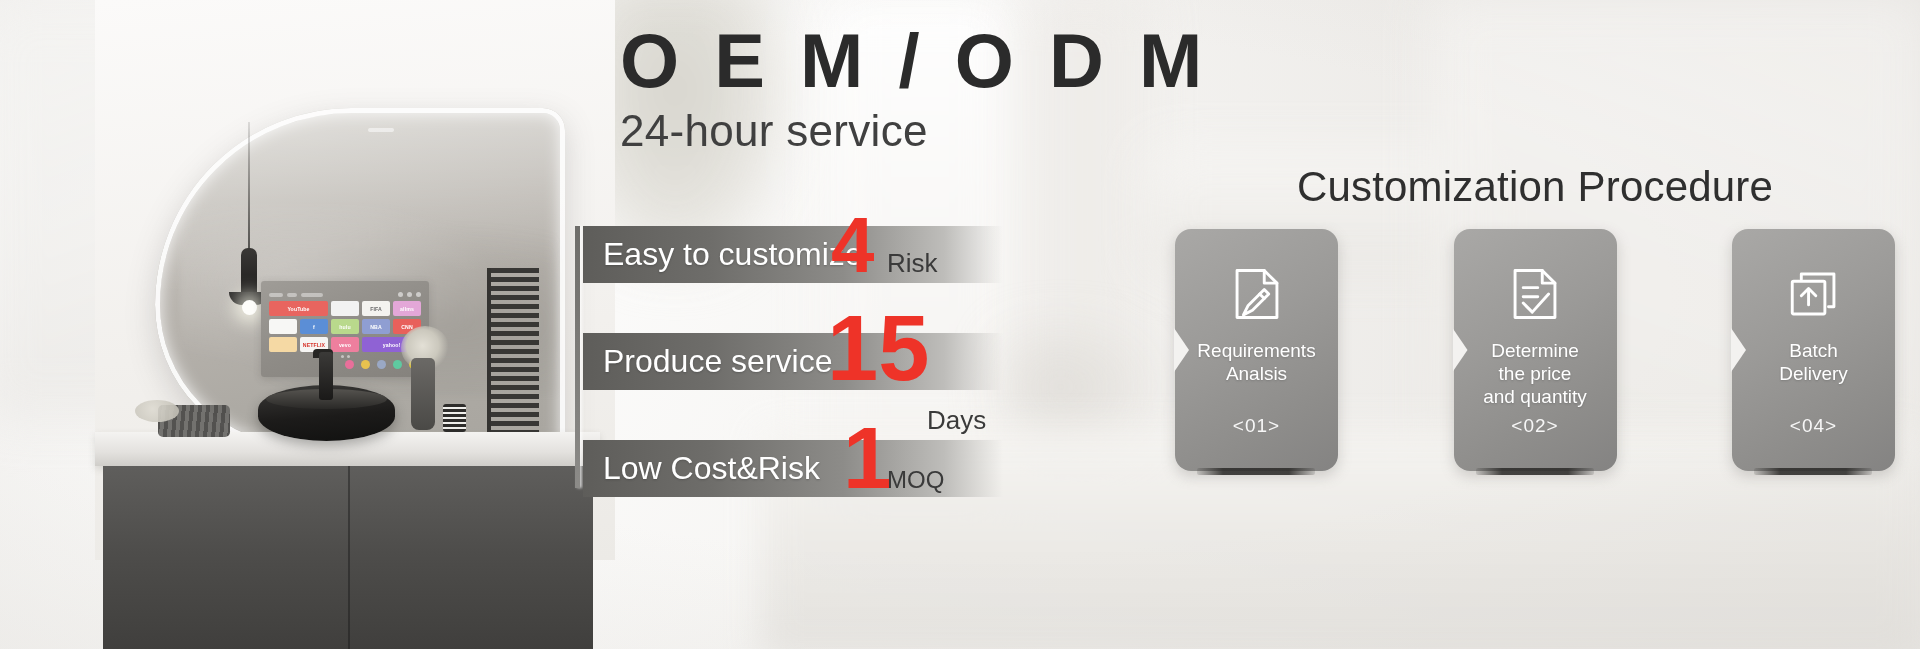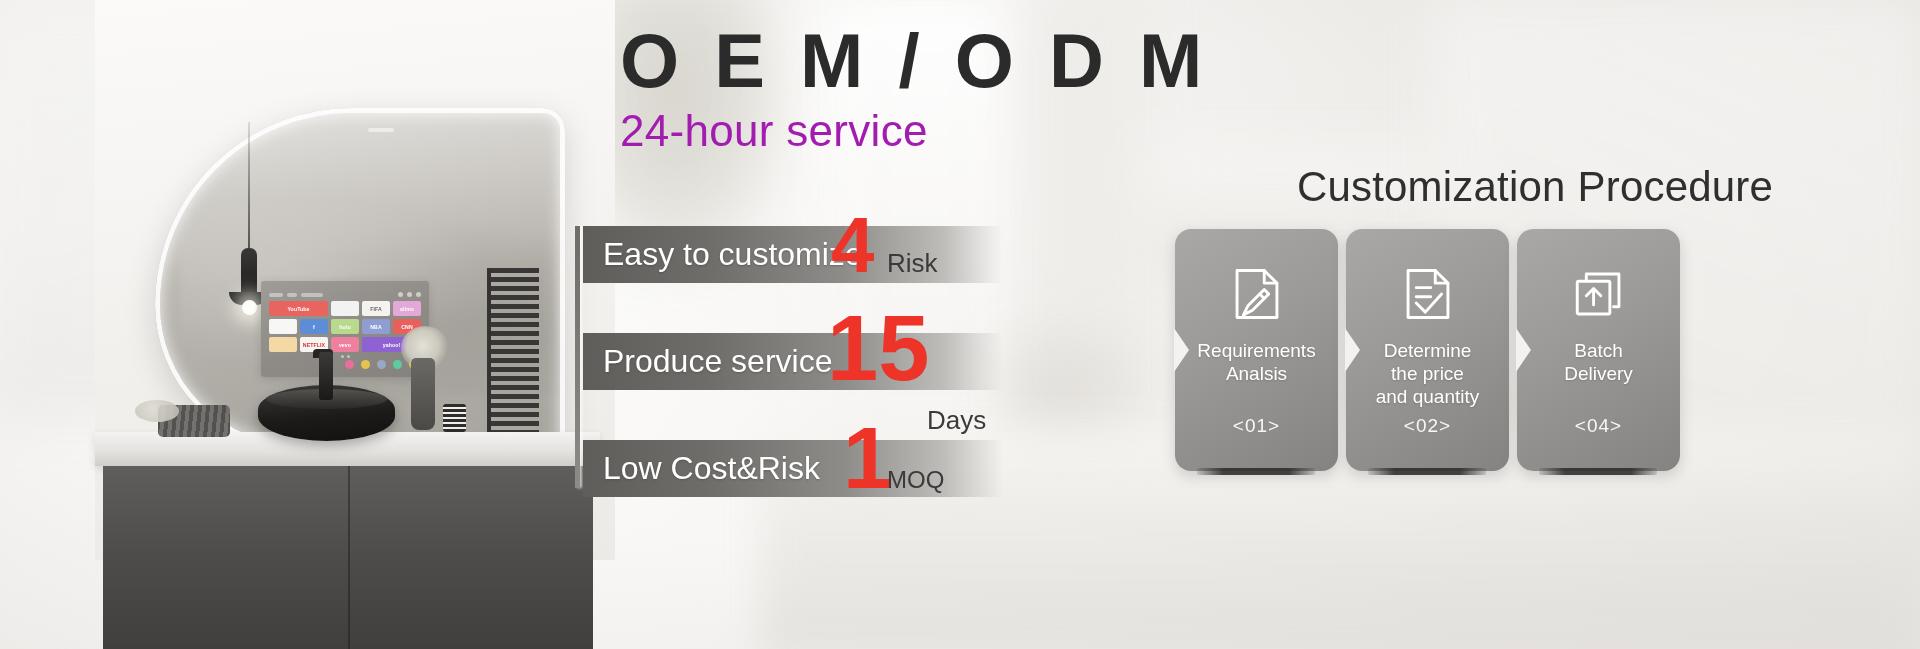--- a/index.html
+++ b/index.html
@@ -196,21 +196,21 @@
     position: absolute; left: 620px; top: 20px; width: 640px;
     text-align: left;
   }
   .title {
     font-size: 76px; font-weight: 700; color: #2b2b2b;
     letter-spacing: 7px; line-height: 1.08;
     white-space: nowrap;
   }
   .subtitle {
     margin-top: 4px;
-    font-size: 44px; font-weight: 400; color: #a21caf;
+    font-size: 44px; font-weight: 400; color: #404040;
     letter-spacing: .3px;
   }
 
   
   .features { position: absolute; left: 575px; top: 226px; width: 470px; }
   .feat-rail {
     position: absolute; left: 0; top: 0; width: 5px; height: 262px;
     background: linear-gradient(180deg,#6e6d6a,#8c8b88);
     box-shadow: 2px 0 3px rgba(255,255,255,.7);
   }
@@ -240,21 +240,21 @@
   .r2 .feat-unit { left: 352px; top: 24px; margin-top: 48px; }
   .r3 .feat-num  { left: 268px; top: -22px; font-size: 88px; }
   .r3 .feat-unit { left: 312px; top: 26px; font-size: 24px; }
 
   
   .procedure { position: absolute; left: 1175px; top: 163px; width: 720px; }
   .proc-title {
     font-size: 42px; font-weight: 400; color: #2f2f2f;
     text-align: center; letter-spacing: .2px; margin-bottom: 18px;
   }
-  .cards { display: flex; gap: 8px; justify-content: flex-start; }
+  .cards { display: flex; gap: 8px; justify-content: space-between; }
   .card {
     position: relative; width: 163px; height: 242px;
     border-radius: 16px;
     background: linear-gradient(150deg, #a9a8a6 0%, #9b9a98 42%, #8e8d8b 75%, #848382 100%);
     color: #fff;
     display: flex; flex-direction: column; align-items: center;
     padding-top: 36px;
     box-shadow: 0 5px 14px rgba(110,108,105,.28);
   }
   

